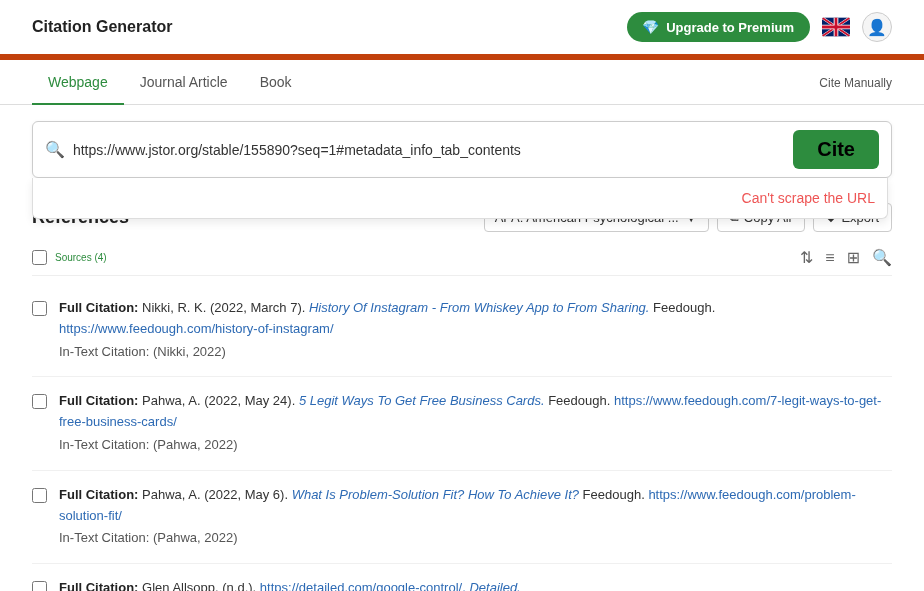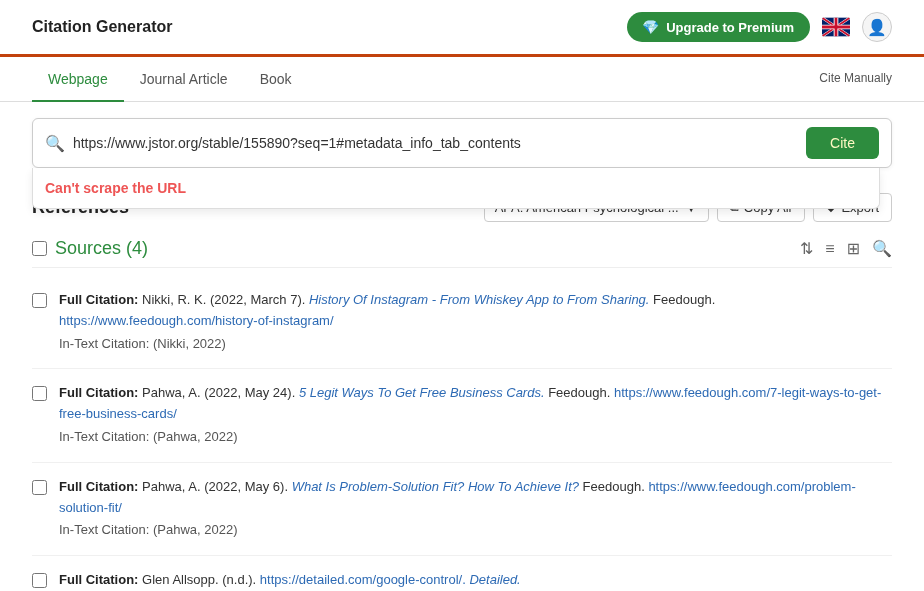--- a/index.html
+++ b/index.html
@@ -4,21 +4,21 @@
   <style>
     * { box-sizing: border-box; margin: 0; padding: 0; }
     body { font-family: -apple-system, BlinkMacSystemFont, 'Segoe UI', Arial, sans-serif; font-size: 14px; color: #333; background: #fff; }
 
     
     .header {
       display: flex;
       align-items: center;
       justify-content: space-between;
       padding: 12px 32px;
-      border-bottom: 3px solid #c2410c;
+      border-bottom: 6px solid #c2410c;
     }
     .header-title {
       font-weight: 700;
       font-size: 16px;
       color: #222;
     }
     .header-right {
       display: flex;
       align-items: center;
       gap: 12px;
@@ -56,21 +56,21 @@
       align-items: center;
       justify-content: center;
       cursor: pointer;
       font-size: 16px;
       color: #666;
     }
 
     
     .nav-tabs {
       display: flex;
-      align-items: flex-start;
+      align-items: flex-end;
       padding: 0 32px;
       border-bottom: 1px solid #ddd;
       position: relative;
     }
     .nav-tab {
       padding: 14px 16px;
       font-size: 14px;
       color: #555;
       cursor: pointer;
       position: relative;
@@ -114,44 +114,43 @@
     }
     .search-input {
       flex: 1;
       border: none;
       outline: none;
       font-size: 14px;
       color: #333;
     }
     .cite-btn {
       background: #2d8c3e;
-      color: #fef9c3;
+      color: #000000;
       border: none;
       border-radius: 6px;
       padding: 8px 24px;
-      font-size: 14px;
-      font-weight: 400;
+      font-size: 20px;
+      font-weight: 700;
       cursor: pointer;
     }
 
     
     .search-dropdown {
       position: absolute;
       top: 100%;
       left: 0;
-      right: 12px;
+      right: 4px;
       background: #fff;
       border: 1px solid #ddd;
       border-top: none;
       border-radius: 0 0 6px 6px;
       padding: 12px;
-      text-align: left;
+      text-align: right;
       box-shadow: 0 4px 8px rgba(0,0,0,0.08);
       z-index: 10;
-      font-weight: bold;
     }
     .cant-scrape {
       color: #e55;
       font-size: 14px;
     }
 
     
     .references-section {
       margin: 24px 32px 0;
     }
@@ -203,21 +202,21 @@
       justify-content: space-between;
       padding: 8px 0;
       border-bottom: 1px solid #eee;
     }
     .sources-left {
       display: flex;
       align-items: center;
       gap: 8px;
     }
     .sources-label {
-      font-size: 18px;
+      font-size: 10px;
       color: #2d8c3e;
       font-weight: 500;
     }
     .sources-right {
       display: flex;
       align-items: center;
       gap: 12px;
       color: #666;
     }
     .icon-btn {

